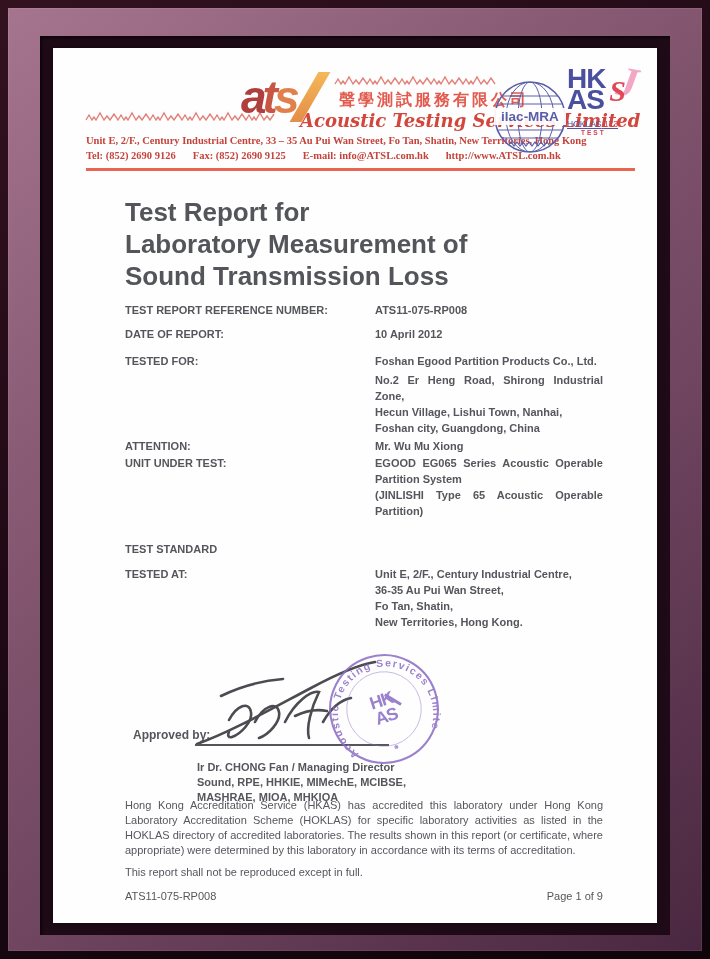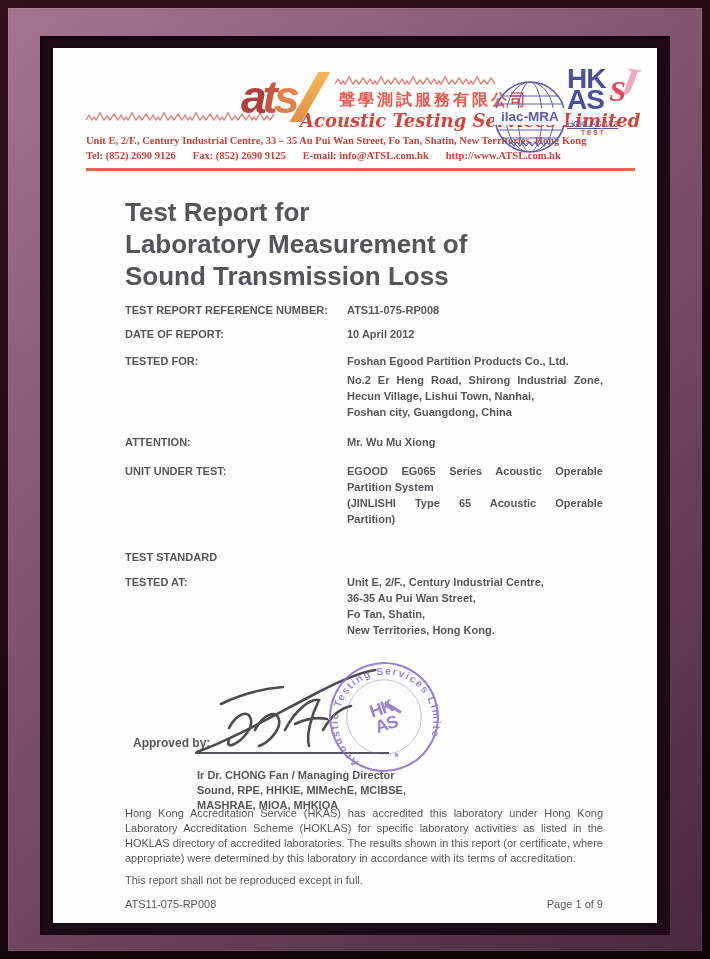--- a/index.html
+++ b/index.html
@@ -46,26 +46,26 @@
   .hkas-s{position:absolute;right:0px;top:12px;font-family:"Liberation Serif",serif;
     font-style:italic;font-size:30px;font-weight:bold;color:#e04858;}
   .hoklas{margin-top:9px;font-size:8.5px;font-weight:normal;color:#5055a5;text-decoration:underline;white-space:nowrap;}
   .hoklas .num{color:#d04050;}
   .hoklas-test{font-size:6.5px;font-weight:bold;color:#d04050;letter-spacing:2px;margin-left:14px;}
 
   
   .content{padding:0 54px 0 72px;color:#55565c;}
   .title{margin-top:22px;font-size:26px;line-height:32px;font-weight:bold;color:#53555b;}
   .rows{margin-top:10px;}
-  .row{display:flex;font-size:11px;line-height:16px;font-weight:bold;}
+  .row{display:flex;font-size:11px;line-height:16px;font-weight:bold;gap:28px;}
   .row .lbl{width:222px;flex:0 0 222px;}
   .row .val{flex:1;}
   .jline{text-align:justify;text-align-last:justify;}
   .mb8{margin-bottom:8px;} .mb11{margin-bottom:11px;} .mb3{margin-bottom:3px;}
-  .mb2{margin-bottom:14px;} .mb13{margin-bottom:13px;} .mb22{margin-bottom:22px;} .mb9{margin-bottom:9px;}
+  .mb2{margin-bottom:2px;} .mb13{margin-bottom:1px;} .mb22{margin-bottom:22px;} .mb9{margin-bottom:9px;}
 
   
   .approval{position:relative;height:132px;margin-top:26px;font-size:11px;font-weight:bold;}
   .approved-by{position:absolute;left:8px;top:72px;font-size:12px;}
   .sig-svg{position:absolute;left:66px;top:2px;}
   .sig-line{position:absolute;left:70px;top:88px;width:194px;border-bottom:2px solid #55565c;}
   .sig-names{position:absolute;left:72px;top:92px;line-height:15px;margin-top:12px;}
   .stamp{position:absolute;left:200px;top:-6px;opacity:.85;transform:rotate(-18deg);}
 
   

